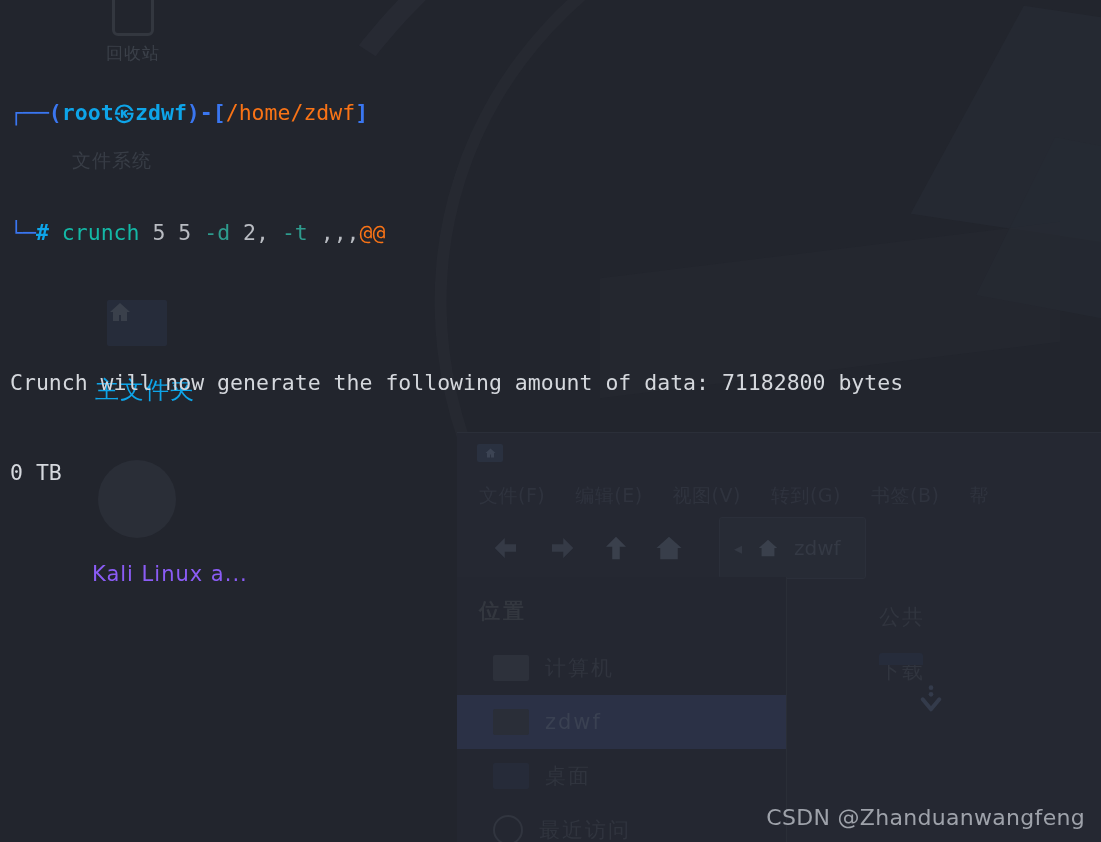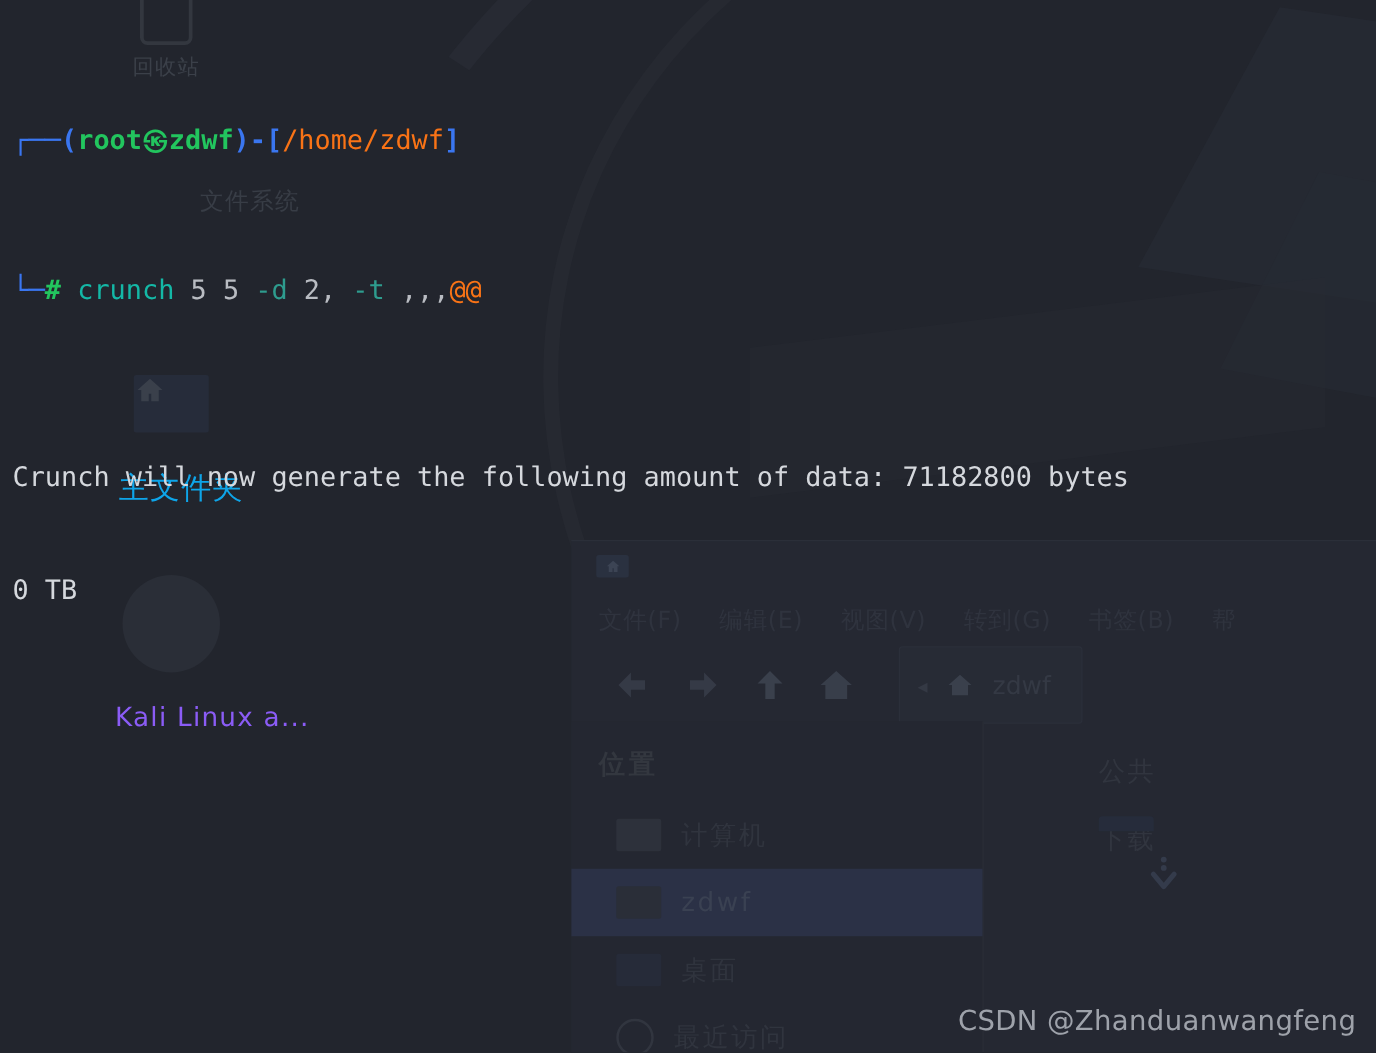--- a/index.html
+++ b/index.html
@@ -151,21 +151,21 @@
     position:absolute; left:0; top:0; width:1101px; height:842px;
     padding:8px 0 0 10px;
     font-family:"DejaVu Sans Mono", monospace;
     font-size:21.5px;
     line-height:30px;
     white-space:pre;
     letter-spacing:0px;
   }
   #terminal .ln { display:block; height:30px; }
   .c-blue   { color:#3a76f0; font-weight:bold; }
-  .c-red    { color:#22c55e; font-weight:bold; }
+  .c-red    { color:#0ea5e9; font-weight:bold; }
   .c-white  { color:#f97316; font-weight:normal; }
   .c-cyan   { color:#14b8a6; }
   .c-grey   { color:#b9bcc2; }
   .c-green  { color:#2e9c8e; }
   .c-teal   { color:#1f9e96; font-weight:bold; }
   .c-out    { color:#d5d8dd; }
   .cmt { font-family:"DejaVu Sans", sans-serif; font-size:22px; letter-spacing:.5px; }
 
   
   #watermark {
@@ -187,21 +187,21 @@
   <div class="shard shard-a"></div>
   <div class="shard shard-b"></div>
   <div class="shard shard-c"></div>
 </div>
 
 <div class="desk-icon" style="left:78px; top:-8px;">
   <span class="glyph icon-trash"></span>
   <span>回收站</span>
 </div>
 
-<div class="desk-icon" style="left:60px; top:148px; width:180px; text-align:right;">
+<div class="desk-icon" style="left:72px; top:148px; width:180px; text-align:left;">
   <span style="font-size:19px;color:#383d46;">文件系统</span>
 </div>
 
 <div class="desk-icon" style="left:95px; top:300px; width:170px; text-align:left;">
   <span class="glyph icon-home-sq" style="margin:0 0 28px 12px;">
     <svg width="26" height="24" viewBox="0 0 24 24" aria-hidden="true">
         <path d="M12 3 2 12h3v9h6v-6h2v6h6v-9h3z" fill="#3a404b"></path>
       </svg>
   </span>
   <span style="font-size:24px;color:#0ea5e9;">主文件夹</span>

